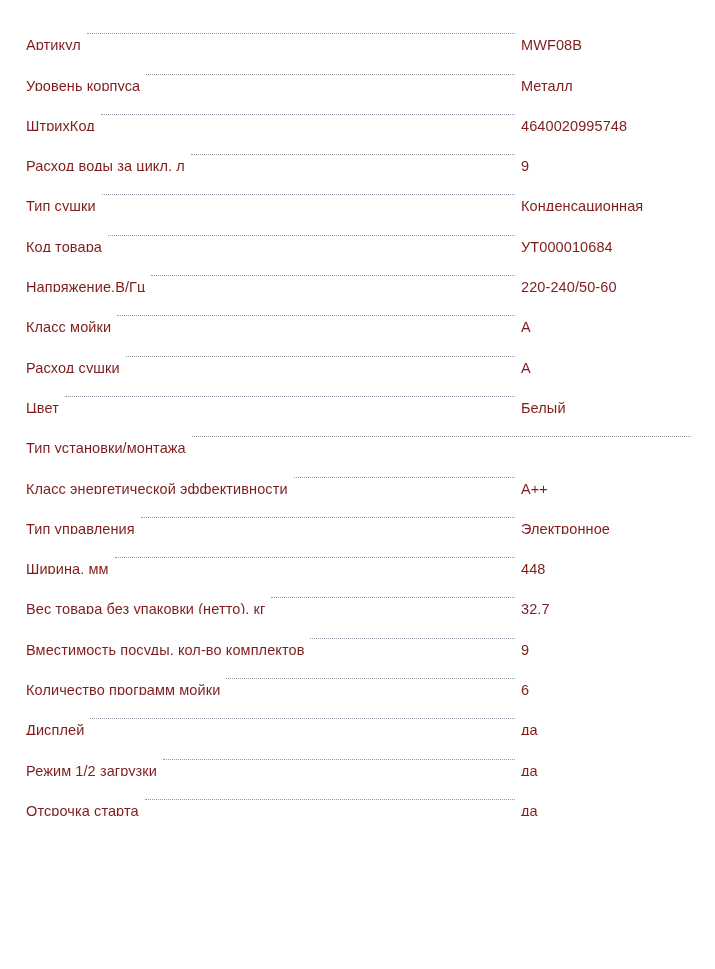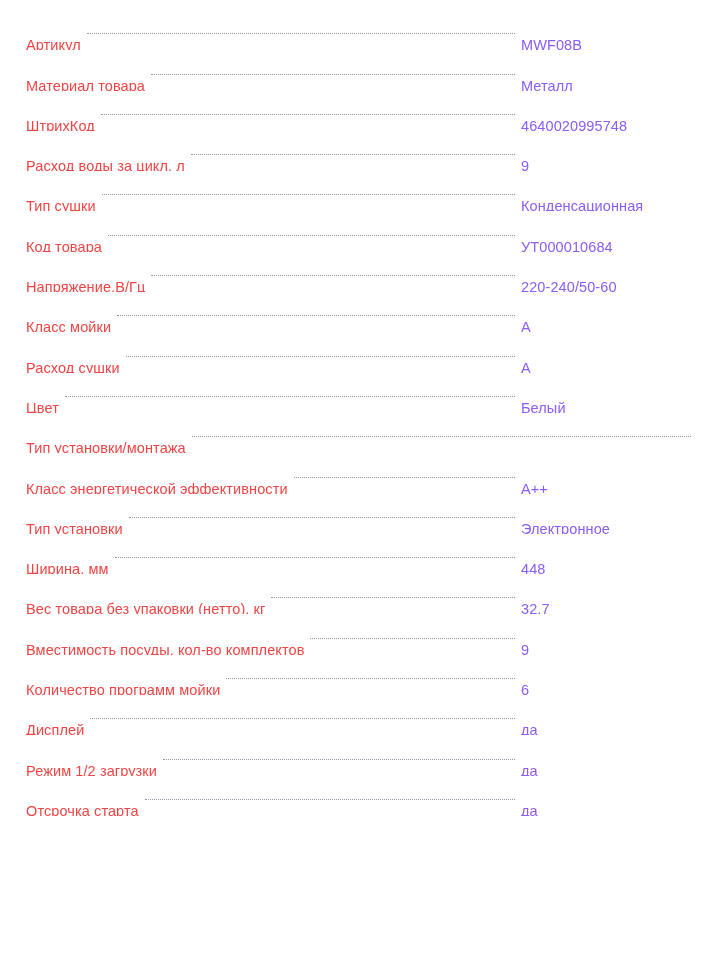--- a/index.html
+++ b/index.html
@@ -25,21 +25,21 @@
     padding: 0 18px 0 26px;
     height: 40.3px;
     box-sizing: border-box;
     overflow: hidden;
   }
   .spec-label {
     flex: 0 0 auto;
     font-size: 14.5px;
     line-height: 40.3px;
     white-space: nowrap;
-    color: #ef4444;
+    color: #7f1d1d;
     letter-spacing: 0.1px;
   }
   .spec-dots {
     flex: 1 1 auto;
     min-width: 8px;
     margin: 0 6px;
     position: relative;
     height: 40.3px;
     overflow: hidden;
   }
@@ -50,38 +50,38 @@
     right: 0;
     bottom: 16px;
     height: 0;
     border-bottom: 1.5px dotted #8f9aa6;
   }
   .spec-value {
     flex: 0 0 176px;
     width: 176px;
     font-size: 14.5px;
     line-height: 40.3px;
-    color: #8b5cf6;
+    color: #7f1d1d;
     white-space: nowrap;
     letter-spacing: 0.1px;
   }
 </style>
 </head>
 <body>
 
 <div class="spec-sheet">
 
   <div class="spec-row">
     <span class="spec-label">Артикул</span>
     <span class="spec-dots"></span>
     <span class="spec-value">MWF08B</span>
   </div>
 
   <div class="spec-row">
-    <span class="spec-label">Материал товара</span>
+    <span class="spec-label">Уровень корпуса</span>
     <span class="spec-dots"></span>
     <span class="spec-value">Металл</span>
   </div>
 
   <div class="spec-row">
     <span class="spec-label">ШтрихКод</span>
     <span class="spec-dots"></span>
     <span class="spec-value">4640020995748</span>
   </div>
 
@@ -133,21 +133,21 @@
   </div>
 
 
   <div class="spec-row">
     <span class="spec-label">Класс энергетической эффективности</span>
     <span class="spec-dots"></span>
     <span class="spec-value">А++</span>
   </div>
 
   <div class="spec-row">
-    <span class="spec-label">Тип установки</span>
+    <span class="spec-label">Тип управления</span>
     <span class="spec-dots"></span>
     <span class="spec-value">Электронное</span>
   </div>
 
 
 
   <div class="spec-row">
     <span class="spec-label">Ширина, мм</span>
     <span class="spec-dots"></span>
     <span class="spec-value">448</span>

